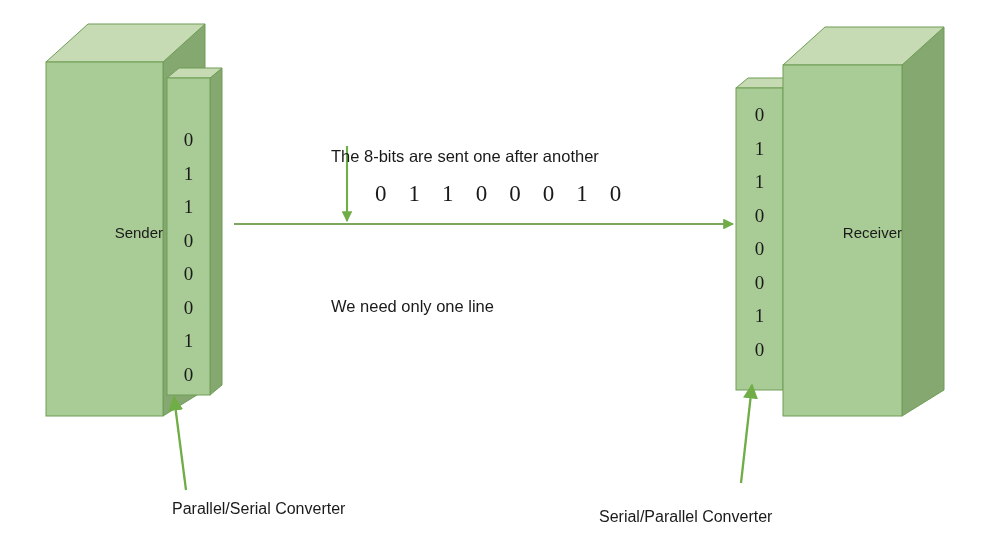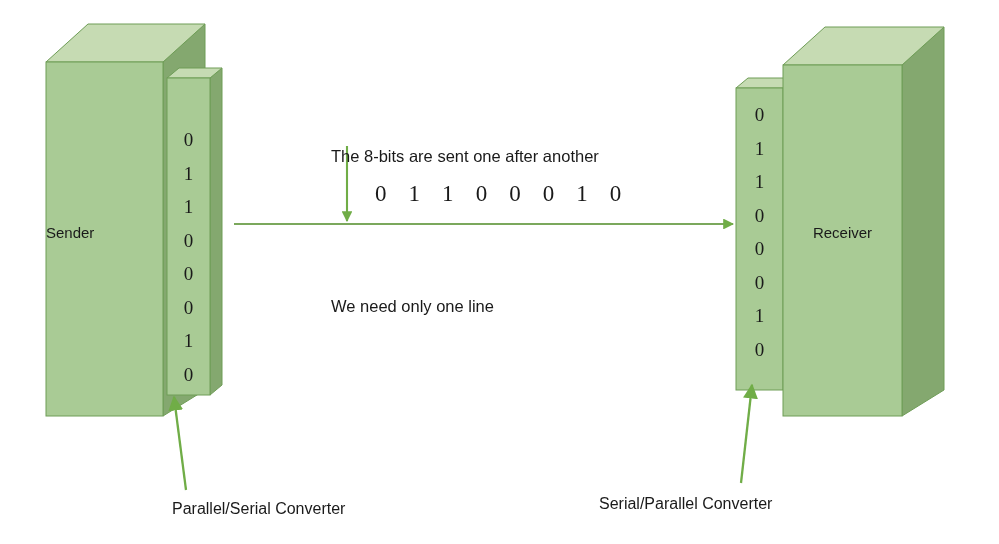--- a/index.html
+++ b/index.html
@@ -103,23 +103,23 @@
 
     <line x1="234" y1="224" x2="733" y2="224" stroke="#7ba85c" stroke-width="2.1" marker-end="url(#arrowGreen)"></line>
 
     <line x1="347" y1="146" x2="347" y2="221" stroke="#70ad47" stroke-width="2.1" marker-end="url(#arrowGreen)"></line>
 
     <line x1="186" y1="490" x2="174" y2="397" stroke="#70ad47" stroke-width="2.3" marker-end="url(#arrowGreenThin)"></line>
 
     <line x1="741" y1="483" x2="752" y2="385" stroke="#70ad47" stroke-width="2.3" marker-end="url(#arrowGreenThin)"></line>
   </svg>
 
-  <div class="txt label-body" style="left:46px; top:224px; width:117px; text-align:left;">Sender</div>
+  <div class="txt label-body" style="left:46px; top:224px; width:117px; text-align:right;">Sender</div>
 
-  <div class="txt label-body" style="left:783px; top:224px; width:119px; text-align:center;">Receiver</div>
+  <div class="txt label-body" style="left:783px; top:224px; width:119px; text-align:right;">Receiver</div>
 
   <div class="bitcol" style="left:167px; top:123px; width:43px;">
     <div>0</div>
     <div>1</div>
     <div>1</div>
     <div>0</div>
     <div>0</div>
     <div>0</div>
     <div>1</div>
     <div>0</div>
@@ -137,15 +137,15 @@
   </div>
 
   <div class="txt label-note" style="left:331px; top:127px;margin-top:20px;">The 8-bits are sent one after another</div>
 
   <div class="bitrow" style="left:375px; top:181px; letter-spacing:1.2px;">0   1   1   0   0   0   1   0</div>
 
   <div class="txt label-note" style="left:331px; top:297px;">We need only one line</div>
 
   <div class="txt label-conv" style="left:172px; top:500px;">Parallel/Serial Converter</div>
 
-  <div class="txt label-conv" style="left:599px; top:495px;">Serial/Parallel Converter</div>
+  <div class="txt label-conv" style="left:599px; top:508px;">Serial/Parallel Converter</div>
 
 </div>
 
 </body></html>

